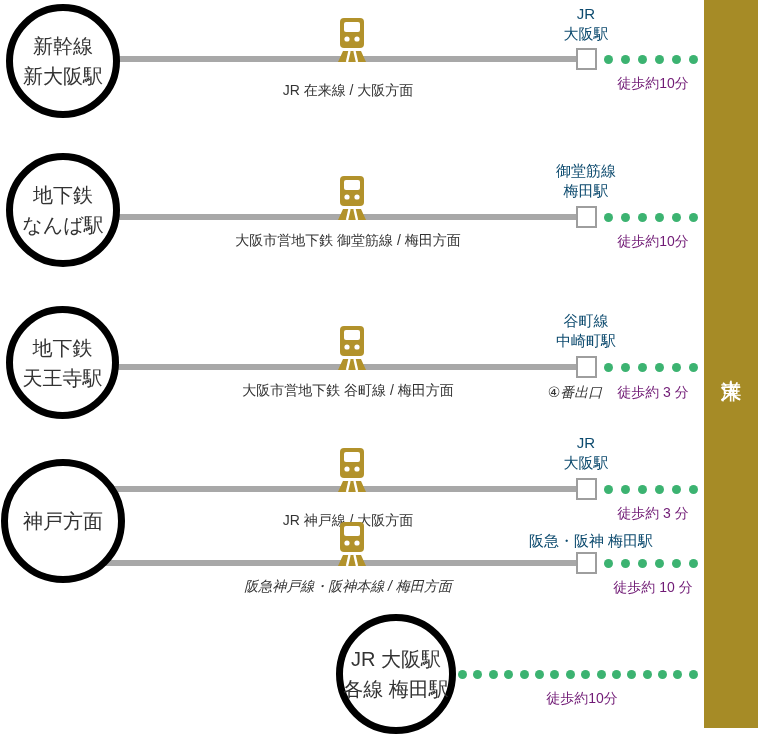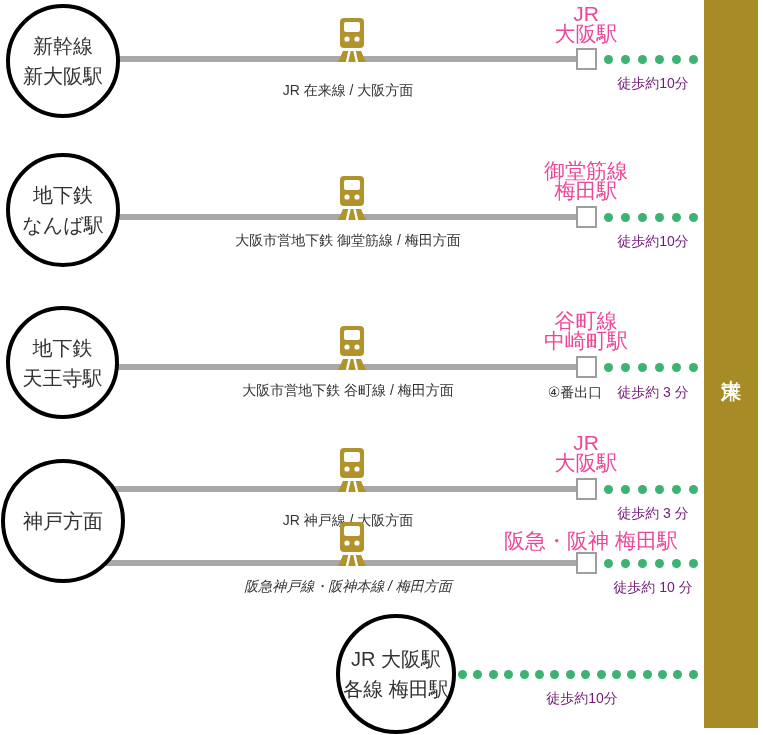--- a/index.html
+++ b/index.html
@@ -1,31 +1,31 @@
 <!DOCTYPE html>
 <html style="--gold: #a68b26; --train_gold: #b2922b; --green: #3cb371; --line_gray: #a8a8a8;"><head>
 <meta charset="utf-8">
 <style>
   html,body{margin:0;padding:0;background:#fff;}
   #canvas{
     position:relative;width:763px;height:735px;background:#fff;overflow:hidden;
     font-family:"Liberation Sans","DejaVu Sans",sans-serif;color:#333;
   }
   .circle{
-    position:absolute;border:4px solid #000000;border-radius:50%;background:#fff;
+    position:absolute;border:7px solid #000000;border-radius:50%;background:#fff;
     display:flex;flex-direction:column;align-items:center;justify-content:center;
     text-align:center;font-size:20px;line-height:30px;color:#333;z-index:3;box-sizing:border-box;
   }
   .line{position:absolute;height:6px;background:var(--line_gray);z-index:1;}
   .sq{
     position:absolute;width:21px;height:22px;background:#fff;border:2px solid #9e9e9e;
     box-sizing:border-box;z-index:2;
   }
   .route-label{position:absolute;left:120px;width:456px;text-align:center;font-size:14px;color:#333;z-index:2;}
-  .station-label{position:absolute;left:486px;width:200px;text-align:center;font-size:21px;line-height:20px;color:#ec4899;z-index:2;}
+  .station-label{position:absolute;left:486px;width:200px;text-align:center;font-size:15px;line-height:20px;color:#0c4a6e;z-index:2;}
   .walk{position:absolute;left:598px;width:110px;text-align:center;font-size:14px;color:#701a75;z-index:2;}
   .exit-label{position:absolute;left:533px;width:84px;text-align:center;font-size:14px;color:#333;z-index:2;}
   .dots{position:absolute;display:flex;gap:8px;align-items:center;z-index:2;}
   .dots.spread{gap:0;justify-content:space-between;}
   .dot{width:9px;height:9px;border-radius:50%;background:var(--green);flex:none;}
   .train{position:absolute;width:32px;height:44px;z-index:2;}
   .bar{
     position:absolute;left:704px;top:0;width:54px;height:728px;background:var(--gold);
     display:flex;align-items:center;justify-content:center;z-index:4;
   }
@@ -124,21 +124,21 @@
   </div>
   <div class="sq" style="left:576px;top:356px;"></div>
   <div class="dots" style="left:604px;top:363px;">
       <span class="dot"></span>
       <span class="dot"></span>
       <span class="dot"></span>
       <span class="dot"></span>
       <span class="dot"></span>
       <span class="dot"></span>
     </div>
-  <div class="exit-label" style="top:384px;">④番出口</div>
+  <div class="exit-label" style="top:384px;font-style:italic;">④番出口</div>
   <div class="walk" style="top:384px;">徒歩約 3 分</div>
 
   <div class="circle" style="left:1px;top:459px;width:124px;height:124px;">
     <span>神戸方面</span>
   </div>
 
   <div class="line" style="left:63px;top:486px;width:517px;"></div>
   <svg class="train" style="left:336px;top:448px;" viewBox="0 0 32 44">
     <rect x="4" y="0" width="24" height="30" rx="4" fill="var(--train_gold)"></rect>
     <rect x="8" y="4" width="16" height="10" rx="2" fill="#fff"></rect>

